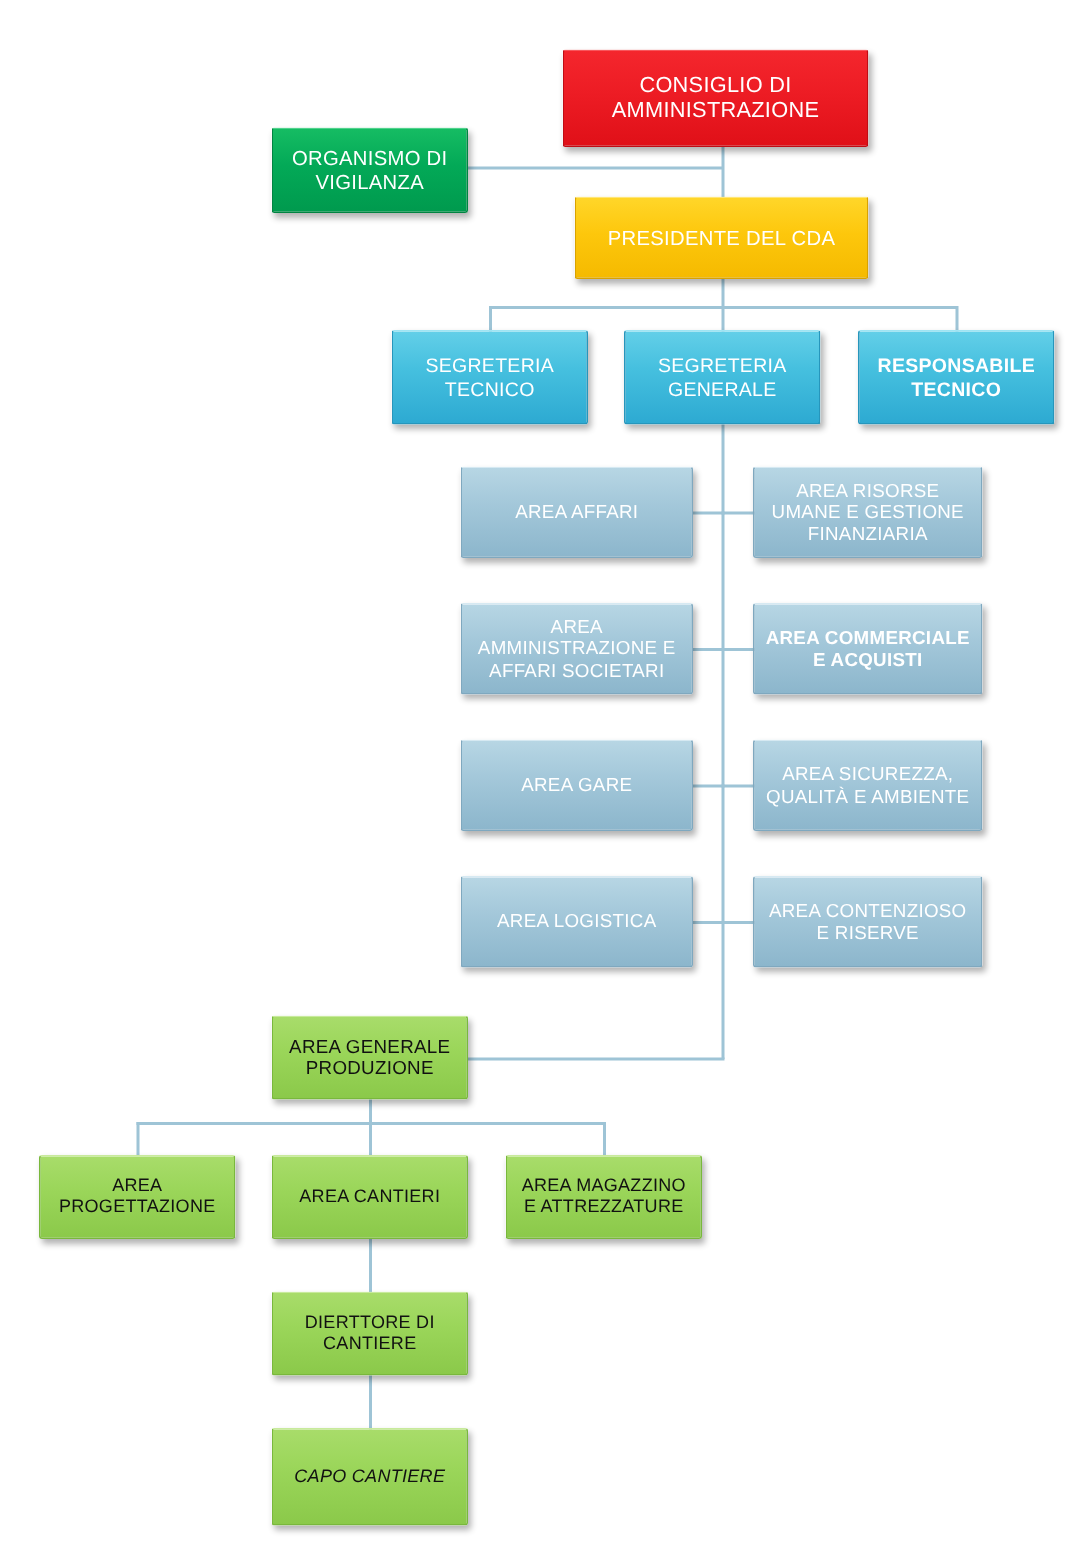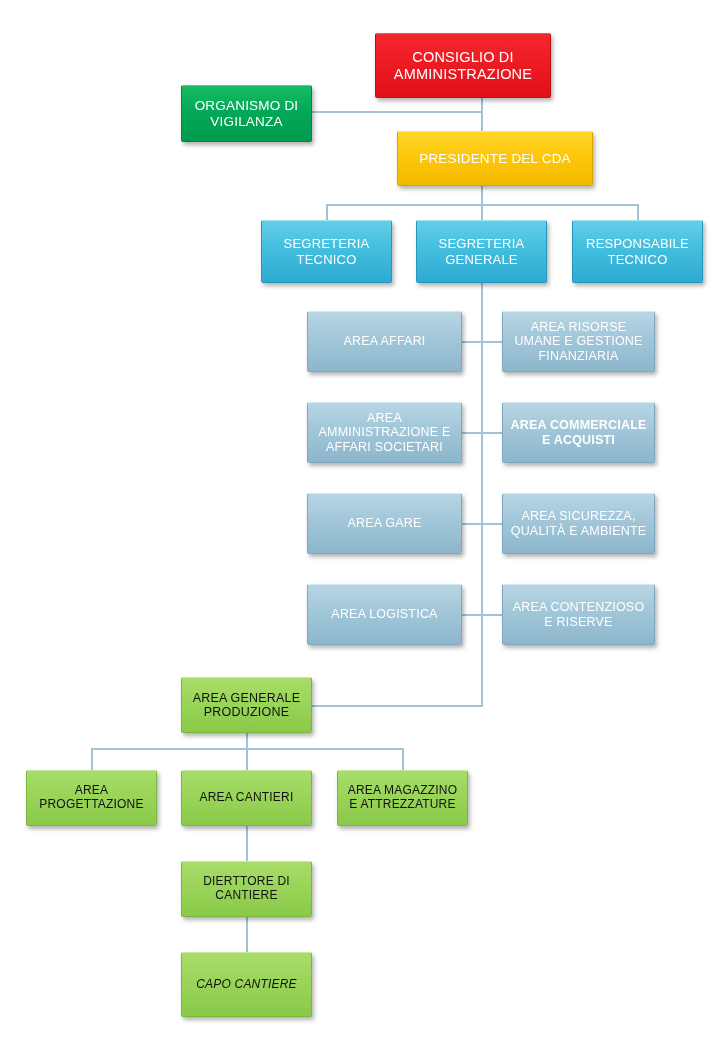--- a/index.html
+++ b/index.html
@@ -65,21 +65,20 @@
     font-size: 13.5px;
     text-align: center;
   }
   
   .n-yellow {
     background: linear-gradient(180deg, #FFD629 0%, #FDC70C 45%, #F5BA00 100%);
     border: 1px solid #D9A200;
     border-top-color: #FFE677;
     color: #ffffff;
     font-size: 13.5px;
-    margin-left: 14px;
   }
   
   .n-blue {
     background: linear-gradient(180deg, #63CFE8 0%, #46C0DF 40%, #2DAAD2 100%);
     border: 1px solid #2696BC;
     border-top-color: #9FE4F3;
     color: #ffffff;
     font-size: 13px;
   }
   
@@ -135,39 +134,39 @@
 
   <div class="ln v" style="left:246px; top:733px; height:16px;"></div>
   <div class="ln h" style="left:91px; top:748px; width:312px;"></div>
   <div class="ln v" style="left:91px; top:748px; height:22px;"></div>
   <div class="ln v" style="left:246px; top:748px; height:22px;"></div>
   <div class="ln v" style="left:402px; top:748px; height:22px;"></div>
 
   <div class="ln v" style="left:246px; top:826px; height:36px;"></div>
   <div class="ln v" style="left:246px; top:917px; height:36px;"></div>
 
-  <div class="node n-red" style="left:375px; top:33px; width:176px; height:65px;">
+  <div class="node n-red" style="left:375px; top:33px; width:204px; height:65px;">
     <span class="lbl">CONSIGLIO DI AMMINISTRAZIONE</span>
   </div>
 
   <div class="node n-green-dark" style="left:181px; top:85px; width:131px; height:57px;">
     <span class="lbl">ORGANISMO DI VIGILANZA</span>
   </div>
 
   <div class="node n-yellow" style="left:383px; top:131px; width:196px; height:55px;">
     <span class="lbl">PRESIDENTE  DEL CDA</span>
   </div>
 
   <div class="node n-blue" style="left:261px; top:220px; width:131px; height:63px;">
     <span class="lbl">SEGRETERIA TECNICO</span>
   </div>
   <div class="node n-blue" style="left:416px; top:220px; width:131px; height:63px;">
     <span class="lbl">SEGRETERIA GENERALE</span>
   </div>
-  <div class="node n-blue" style="left:572px; top:220px; width:131px; height:63px;">
+  <div class="node n-blue" style="left:572px; top:220px; width:131px; height:63px;font-weight:bold;">
     <span class="lbl">RESPONSABILE TECNICO</span>
   </div>
 
   <div class="node n-steel" style="left:307px; top:311px; width:155px; height:61px;">
     <span class="lbl">AREA AFFARI</span>
   </div>
   <div class="node n-steel" style="left:502px; top:311px; width:153px; height:61px;">
     <span class="lbl">AREA RISORSE UMANE E GESTIONE FINANZIARIA</span>
   </div>
 

